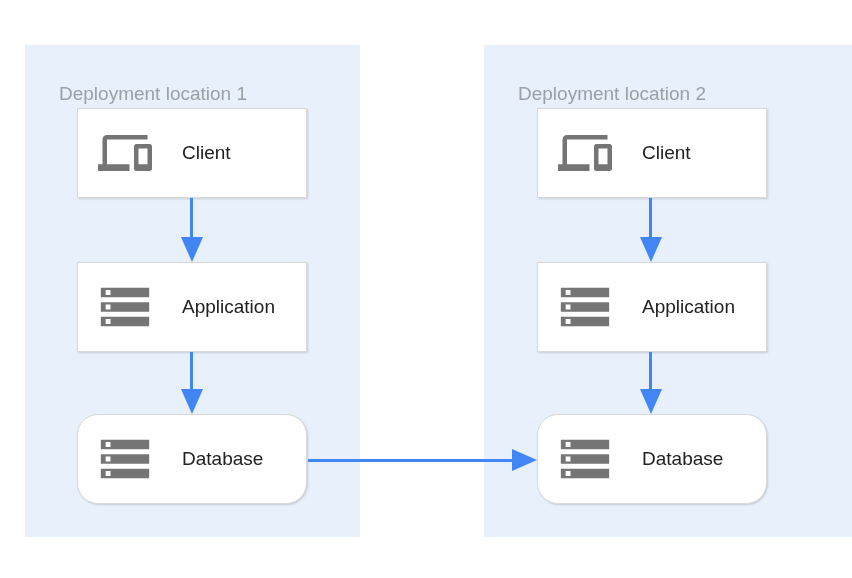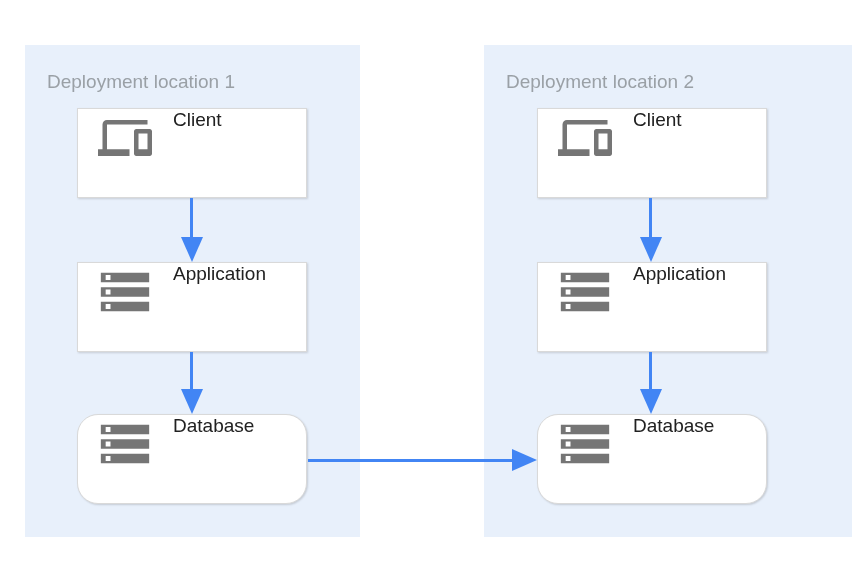--- a/index.html
+++ b/index.html
@@ -31,39 +31,39 @@
     width:335px;
     height:492px;
     background:var(--panel-bg);
   }
   .panel-1{left:25px;}
   .panel-2{left:484px;padding-left:41px;}
   .panel-title{
     position:absolute;
     left:22px;
     top:24px;
-    margin:0;
+    margin:12px;
     font-size:19px;
     font-weight:400;
     line-height:26px;
     color:var(--title-text);
     white-space:nowrap;
   }
   .node{
     position:absolute;
     width:230px;
     height:90px;
     box-sizing:border-box;
     background:var(--box-bg);
     border:1px solid var(--box-border);
     box-shadow:1px 1px 2px rgba(0,0,0,0.15);
     display:flex;
-    align-items:flex-start;
+    align-items:center;
     padding-left:18px;
-    gap:19px;
+    gap:28px;
   }
   .panel-1 .node{left:52px;}
   .panel-2 .node{left:53px;}
   .node-client{top:63px;}
   .node-application{top:217px;}
   .node-database{top:369px;border-radius:21px;}
   .node-icon{
     width:58px;
     height:58px;
     flex:0 0 auto;

